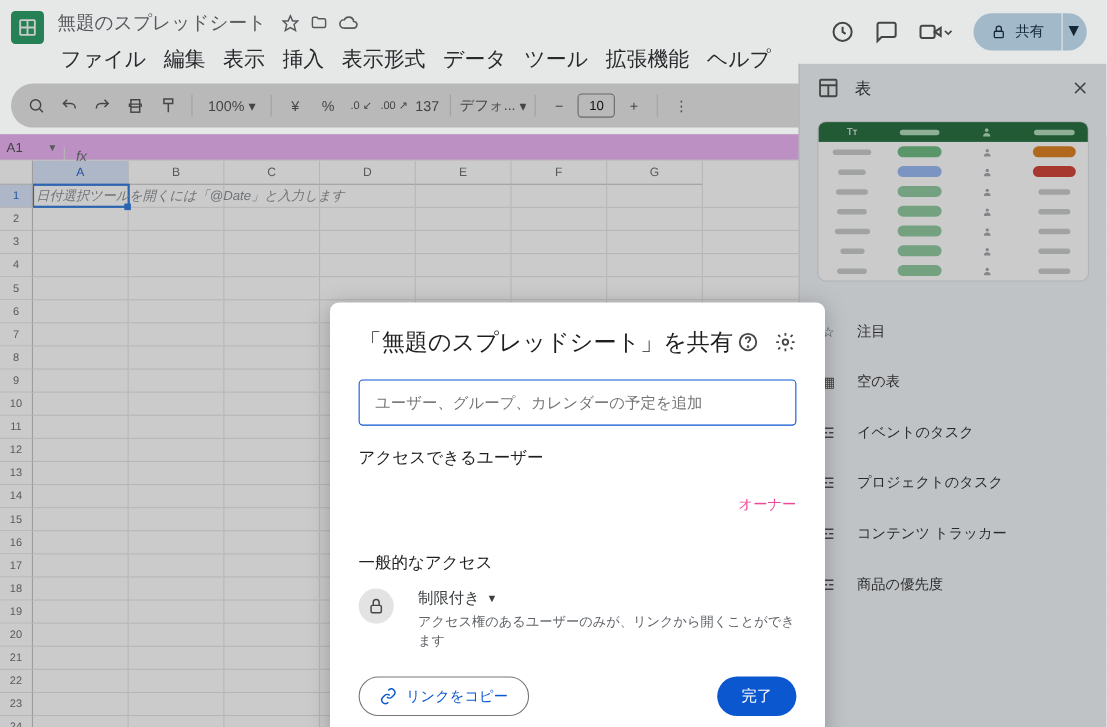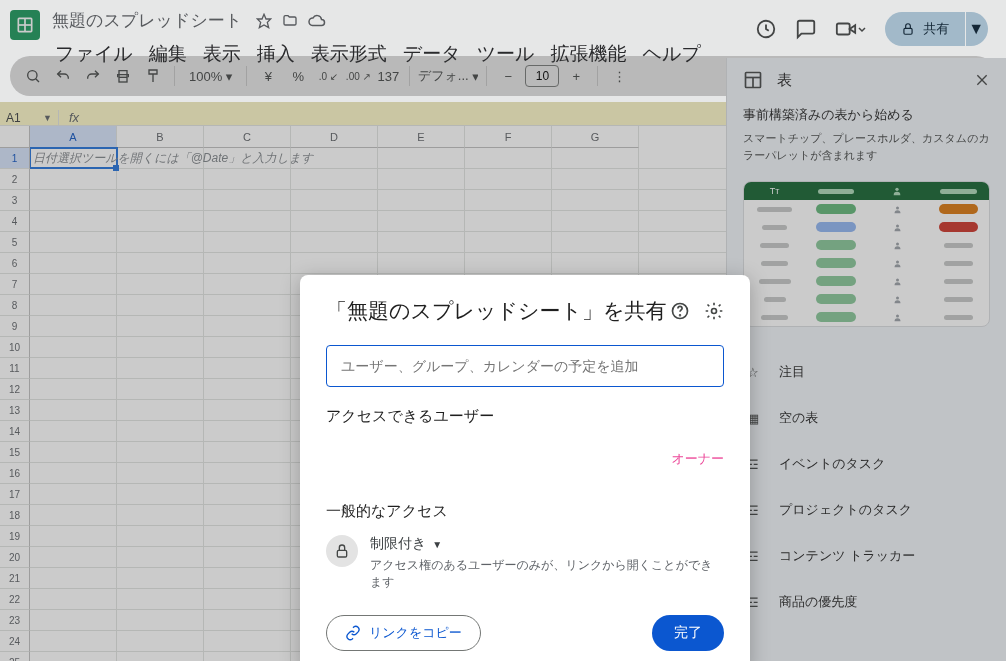--- a/index.html
+++ b/index.html
@@ -1,20 +1,20 @@
 <!DOCTYPE html>
 <html><head>
 <meta charset="utf-8">
 <style>
 * { margin: 0; padding: 0; box-sizing: border-box; font-family: Arial, "Helvetica Neue", sans-serif; }
 body { width: 1006px; height: 661px; background: #f8f9fa; overflow: hidden; position: relative; }
 .dimmed { filter: brightness(0.85) saturate(0.9); pointer-events: none; }
 
 
-.header { display: flex; align-items: flex-start; padding: 6px 10px 0 10px; height: 56px; }
+.header { display: flex; align-items: flex-start; padding: 6px 10px 0 10px; height: 76px; }
 .logo { width: 30px; height: 30px; background: #0f9d58; border-radius: 4px; display: flex; align-items: center; justify-content: center; margin-top: 4px; }
 .logo svg { width: 20px; height: 20px; }
 .title-area { margin-left: 8px; flex: 0 0 auto; }
 .title-row { display: flex; align-items: center; gap: 10px; padding: 2px 0; }
 .doc-title { font-size: 17px; color: #5f6368; padding: 1px 4px; }
 .title-icon { color: #5f6368; cursor: pointer; display:flex; }
 .menubar { display: flex; gap: 2px; margin-top: 2px; }
 .menuitem { font-size: 19px; color: #202124; padding: 4px 7px; cursor: pointer; border-radius: 4px; text-align: right; }
 .header-right { margin-left: auto; display: flex; align-items: center; gap: 18px; padding-right: 8px; margin-top: 6px; }
 .hdr-icon { color: #444746; cursor: pointer; display:flex; }
@@ -24,21 +24,21 @@
 
 .toolbar { display: flex; align-items: center; gap: 4px; padding: 4px 10px; height: 40px; background: #e5e5e5; border-radius: 24px; margin: 0 10px 6px 10px; }
 .tbtn { min-width: 26px; height: 28px; display: flex; align-items: center; justify-content: center; color: #444746; cursor: pointer; border-radius: 4px; font-size: 13px; }
 .tsep { width: 1px; height: 20px; background: #c7c7c7; margin: 0 4px; }
 .zoom-val { padding: 0 6px; }
 .font-select { padding: 0 6px; max-width: 60px; overflow: hidden; white-space: nowrap; }
 .font-size-box { border: 1px solid #747775; border-radius: 4px; width: 34px; height: 22px; display:flex; align-items:center; justify-content:center; font-size:12px; }
 .toolbar-right { margin-left: auto; display:flex; align-items:center; gap:4px; }
 
 
-.formula-row { display: flex; align-items: flex-end; height: 24px; border-bottom: 1px solid #e1e3e1; background: #fef9c3; }
+.formula-row { display: flex; align-items: center; height: 24px; border-bottom: 1px solid #e1e3e1; background: #f0abfc; }
 .name-box { width: 58px; padding: 0 6px; font-size: 12px; color: #3c4043; display:flex; align-items:center; gap:4px; }
 .name-box .caret { font-size: 9px; color:#5f6368; margin-left:auto; }
 .fx { font-style: italic; color: #5f6368; padding: 0 10px; font-size: 13px; border-left: 1px solid #e1e3e1; margin-top: 15px; }
 
 
 .grid-area { display: flex; background: #fff; height: 540px; }
 .row-headers { width: 30px; }
 .corner { height: 22px; border-right: 1px solid #c0c0c0; border-bottom: 1px solid #c0c0c0; background: #fff; }
 .row-h { height: 21px; border-right: 1px solid #c0c0c0; border-bottom: 1px solid #e1e3e1; font-size: 10px; color: #5f6368; display:flex; align-items:center; justify-content:center; background:#fff; }
 .cols { flex: 1; overflow: hidden; }
@@ -75,21 +75,21 @@
 .overlay { position: absolute; inset: 0; background: rgba(128,128,128,0.15); z-index: 100; }
 .modal { position: absolute; left: 300px; top: 275px; width: 450px; background: #fff; border-radius: 8px; box-shadow: 0 4px 20px rgba(0,0,0,0.25); z-index: 101; padding: 22px 26px; }
 .modal-header { display: flex; align-items: center; margin-bottom: 20px; }
 .modal-title { font-size: 21px; color: #1f1f1f; }
 .modal-icons { margin-left: auto; display: flex; gap: 14px; color: #444746; }
 .modal-icons > * { cursor:pointer; }
 .modal-input { width: 100%; border: 1px solid #0b57d0; border-radius: 4px; padding: 12px 14px; font-size: 14px; outline: none; }
 .modal-sub { font-size: 15px; color: #1f1f1f; margin: 20px 0 10px; }
 .owner-row { display:flex; padding: 14px 0; }
 .owner-label { margin-left:auto; font-size:13px; color:#ec4899; }
-.access-row { display: flex; align-items: flex-start; gap: 12px; padding: 4px 0 16px; }
+.access-row { display: flex; align-items: flex-start; gap: 22px; padding: 4px 0 16px; }
 .lock-circle { width: 32px; height: 32px; background: #e3e3e3; border-radius: 50%; display:flex; align-items:center; justify-content:center; color:#444746; flex-shrink:0; }
 .access-label { display:flex; align-items:center; gap:6px; font-size:14px; color:#3c4043; }
 .access-desc { font-size: 12px; color: #5f6368; margin-top: 4px; }
 .modal-footer { display: flex; align-items: center; margin-top: 8px; }
 .copy-link { border: 1px solid #747775; border-radius: 20px; padding: 8px 18px; display:flex; align-items:center; gap:8px; font-size:13px; color:#0b57d0; cursor:pointer; font-weight:500; }
 .done-btn { margin-left: auto; background: #0b57d0; color: #fff; border-radius: 20px; padding: 9px 22px; font-size: 14px; cursor: pointer; font-weight:500; }
 
 svg { display: block; }
 </style>
 </head>
@@ -516,24 +516,20 @@
           </svg>
         </span>
     <span class="sp-title">表</span>
     <span class="sp-close">
           <svg width="16" height="16" viewBox="0 0 24 24" stroke="currentColor" stroke-width="2">
             <line x1="5" y1="5" x2="19" y2="19"></line>
             <line x1="19" y1="5" x2="5" y2="19"></line>
           </svg>
         </span>
   </div>
-  <div class="sp-section">
-    <div class="sp-subtitle">事前構築済みの表から始める</div>
-    <div class="sp-desc">スマートチップ、プレースホルダ、カスタムのカラーパレットが含まれます</div>
-  </div>
   <div class="sp-preview">
     <div class="sp-preview-header">
       <div>
             <span style="color:#fff;font-size:9px">Tт</span>
           </div>
       <div>
             <div class="bar" style="width:60%;background:#a8dab5"></div>
           </div>
       <div>
             <svg width="10" height="10" viewBox="0 0 24 24" fill="#a8dab5">

